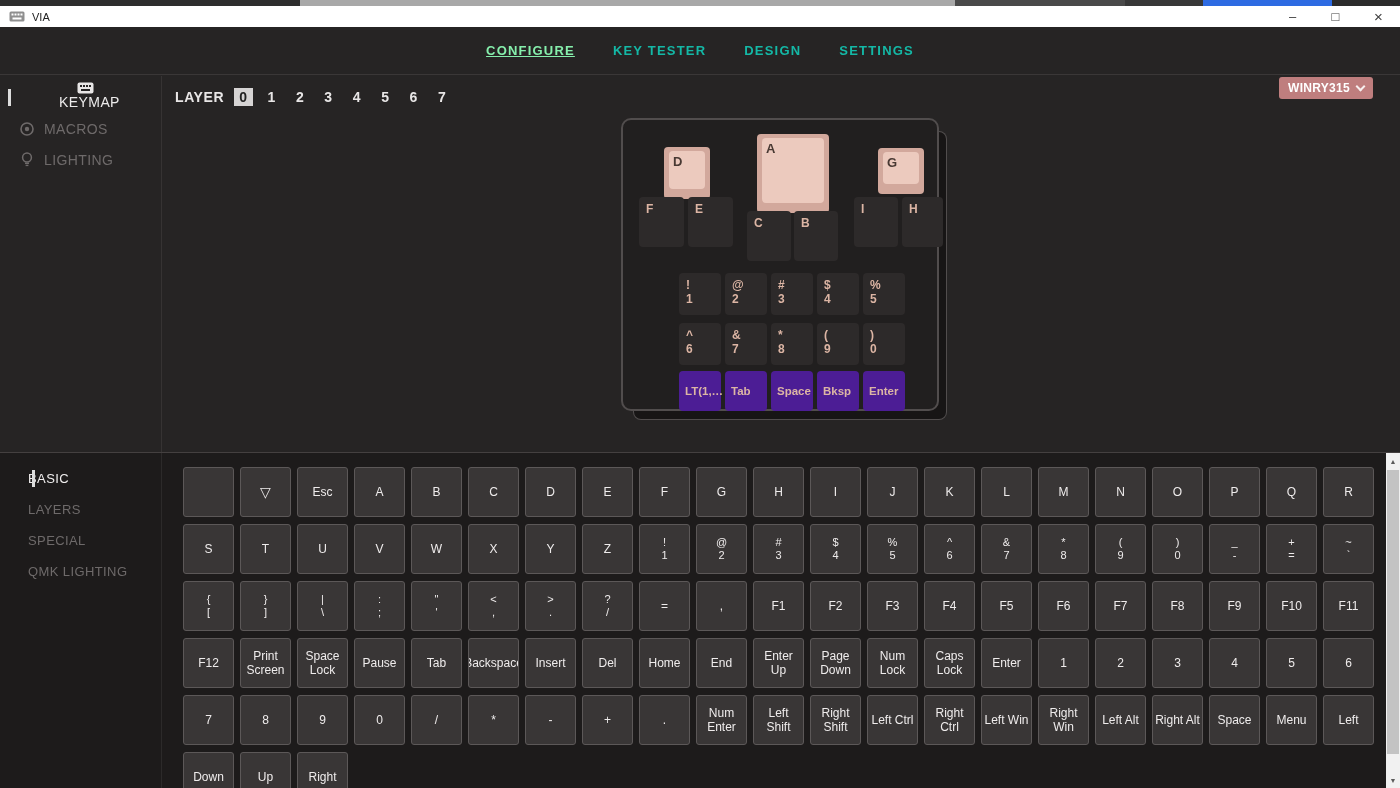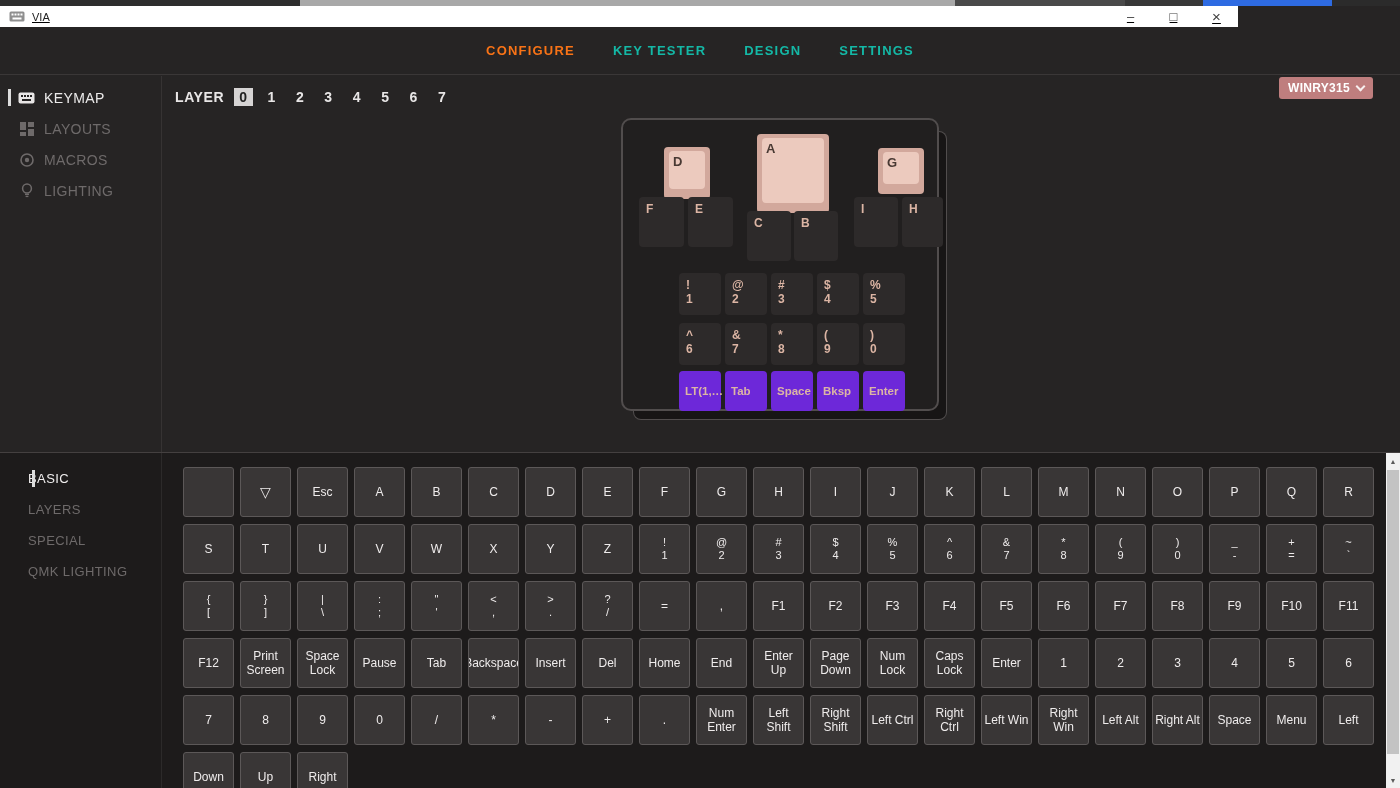--- a/index.html
+++ b/index.html
@@ -4,46 +4,46 @@
 <style>
   * { margin:0; padding:0; box-sizing:border-box; }
   html,body { width:1400px; height:788px; overflow:hidden; background:#262424;
               font-family:"Liberation Sans", sans-serif; }
 
   
   .top-strip { position:absolute; top:0; left:0; width:1400px; height:6px; background:#2e2e2e; }
   .strip-seg { position:absolute; top:0; height:6px; }
 
   
-  .titlebar { position:absolute; top:6px; left:0; width:1238px; height:21px; background:#ffffff;
-              display:flex; align-items:center;text-decoration:underline; }
+  .titlebar { position:absolute; top:6px; left:0; width:1400px; height:21px; background:#ffffff;
+              display:flex; align-items:center; }
   .title-icon { margin-left:9px; display:flex; align-items:center; }
   .title-text { margin-left:7px; font-size:11px; color:#222; }
   .win-controls { margin-left:auto; display:flex; height:100%; }
   .win-btn { width:43px; height:100%; display:flex; align-items:center; justify-content:center;
              font-size:13px; color:#3d3d3d; cursor:default; }
   .win-btn.close { font-size:15px; }
 
   
   .app { position:absolute; top:27px; left:0; width:1400px; height:761px; background:#262424; }
 
   .nav { height:48px; display:flex; justify-content:center; align-items:center; gap:38px;
          border-bottom:1px solid #3a3737; }
   .nav-item { font-size:13px; font-weight:bold; letter-spacing:1.2px; color:#14b8a6; cursor:pointer; }
-  .nav-item.active { color:#f97316; }
+  .nav-item.active { color:#86efac;text-decoration:underline; }
 
   
   .sidebar { position:absolute; left:0; top:49px; width:162px; height:376px;
              border-right:1px solid #363333; padding-top:6px; }
   .side-item { position:relative; height:31px; display:flex; align-items:center;
                padding-left:18px; color:#6e6a6a; font-size:14px; letter-spacing:0.4px; cursor:pointer; }
   .side-item .bar { position:absolute; left:8px; top:7px; width:3px; height:17px;
                     background:#dcdcdc; display:none; }
   .side-item.active .bar { display:block; }
-  .side-item.active { color:#ecebeb; }
+  .side-item.active { color:#ecebeb;flex-direction:column; }
   .side-icon { width:17px; margin-right:9px; display:flex; justify-content:center; }
 
   
   .main { position:absolute; left:163px; top:49px; width:1237px; height:376px; }
   .layer-bar { position:absolute; left:12px; top:12px; display:flex; align-items:center;
                font-size:14px; font-weight:bold; color:#e8e6e6; letter-spacing:0.6px; }
   .layer-num { margin-left:10px; padding:1px 5px; cursor:pointer; color:#e8e6e6; }
   .layer-num.active { background:#d6d4d4; color:#222; }
 
   .device-badge { position:absolute; right:27px; top:1px; background:#bf7e7e; color:#fff;
@@ -52,21 +52,21 @@
   .chev { width:7px; height:7px; border-right:2px solid #f7efef; border-bottom:2px solid #f7efef;
           transform:rotate(45deg); margin-top:-4px; }
 
   .keyboard-case { position:absolute; left:458px; top:42px; width:318px; height:293px;
                    background:#211f1f; border:2px solid #514d4d; border-radius:10px;
                    box-shadow:10px 11px 0 -3px #171515, 10px 11px 0 -2px #514d4d; }
   .kb-key { position:absolute; border-radius:4px; cursor:pointer; }
   .kb-key.flat { background:#2d2a2a; }
   .kb-label { position:absolute; top:5px; left:7px; font-size:12px; font-weight:bold;
               color:#dcb5a4; line-height:14px; white-space:pre-line; }
-  .kb-key.mid { display:flex; align-items:center; background:#6d28d9; }
+  .kb-key.mid { display:flex; align-items:center; background:#4c1d95; }
   .kb-key.mid .kb-label { position:static; padding-left:6px; white-space:nowrap; font-size:11.5px; }
   .kb-key.cap { background:#d2a89c; }
   .cap-inner { position:absolute; left:5px; right:5px; top:4px; bottom:10px;
                background:#eccabe; border-radius:4px; }
   .cap-label { position:absolute; top:7px; left:9px; font-size:13px; font-weight:bold; color:#483933; }
 
   
   .bottom { position:absolute; top:425px; left:0; width:1400px; height:336px;
             background:#1d1b1b; border-top:1px solid #444040; }
   .bottom-sidebar { position:absolute; left:0; top:0; width:162px; height:336px;
@@ -145,32 +145,20 @@
             <rect x="12" y="3" width="2" height="2" fill="#262424"></rect>
             <rect x="4" y="7" width="9" height="2" fill="#262424"></rect>
           </svg>
       </span>
       <span>KEYMAP</span>
     </div>
     <div class="side-item">
 
       <span class="side-icon">
         <svg width="14" height="14" viewBox="0 0 14 14">
-            <rect x="0" y="0" width="6" height="8" fill="#6e6a6a"></rect>
-            <rect x="8" y="0" width="6" height="5" fill="#6e6a6a"></rect>
-            <rect x="0" y="10" width="6" height="4" fill="#6e6a6a"></rect>
-            <rect x="8" y="7" width="6" height="7" fill="#6e6a6a"></rect>
-          </svg>
-      </span>
-      <span>LAYOUTS</span>
-    </div>
-    <div class="side-item">
-
-      <span class="side-icon">
-        <svg width="14" height="14" viewBox="0 0 14 14">
             <circle cx="7" cy="7" r="6" fill="none" stroke="#6e6a6a" stroke-width="1.6"></circle>
             <circle cx="7" cy="7" r="2.2" fill="#6e6a6a"></circle>
           </svg>
       </span>
       <span>MACROS</span>
     </div>
     <div class="side-item">
 
       <span class="side-icon">
         <svg width="12" height="15" viewBox="0 0 12 15">

